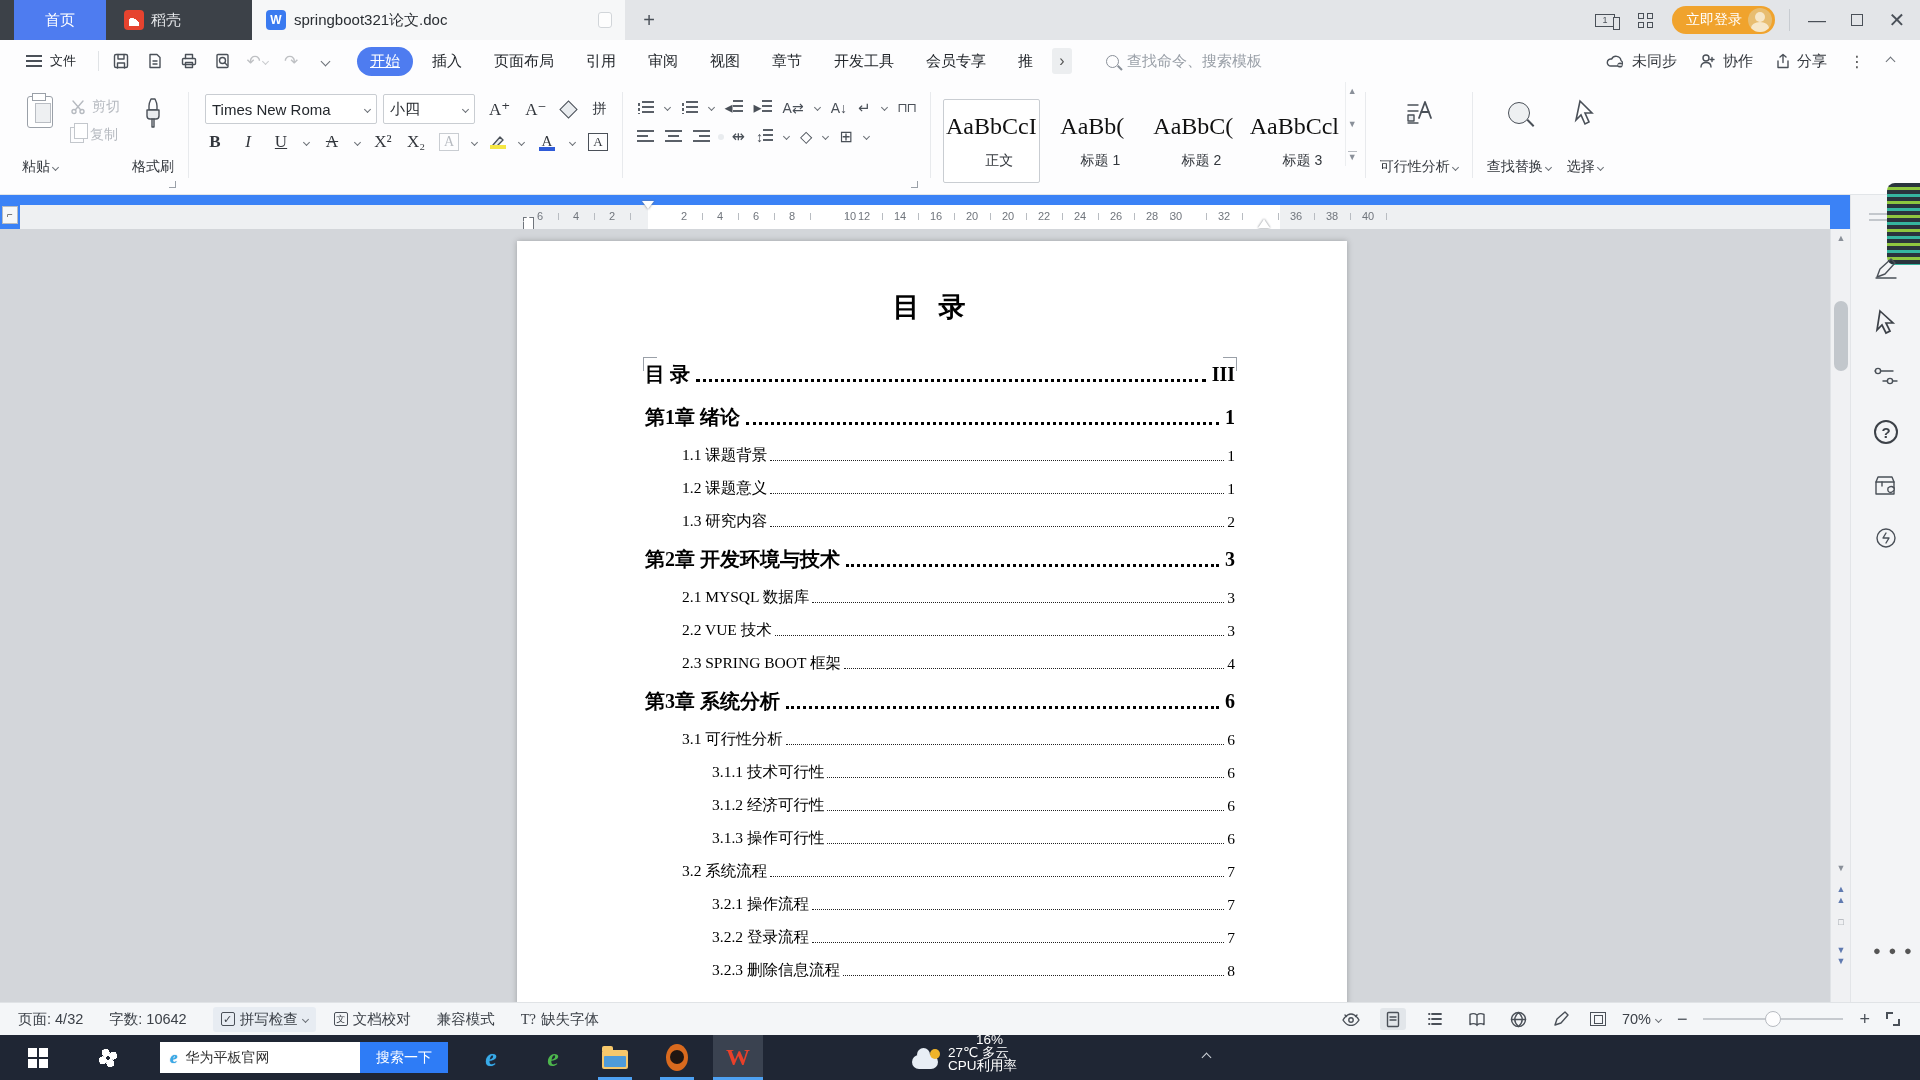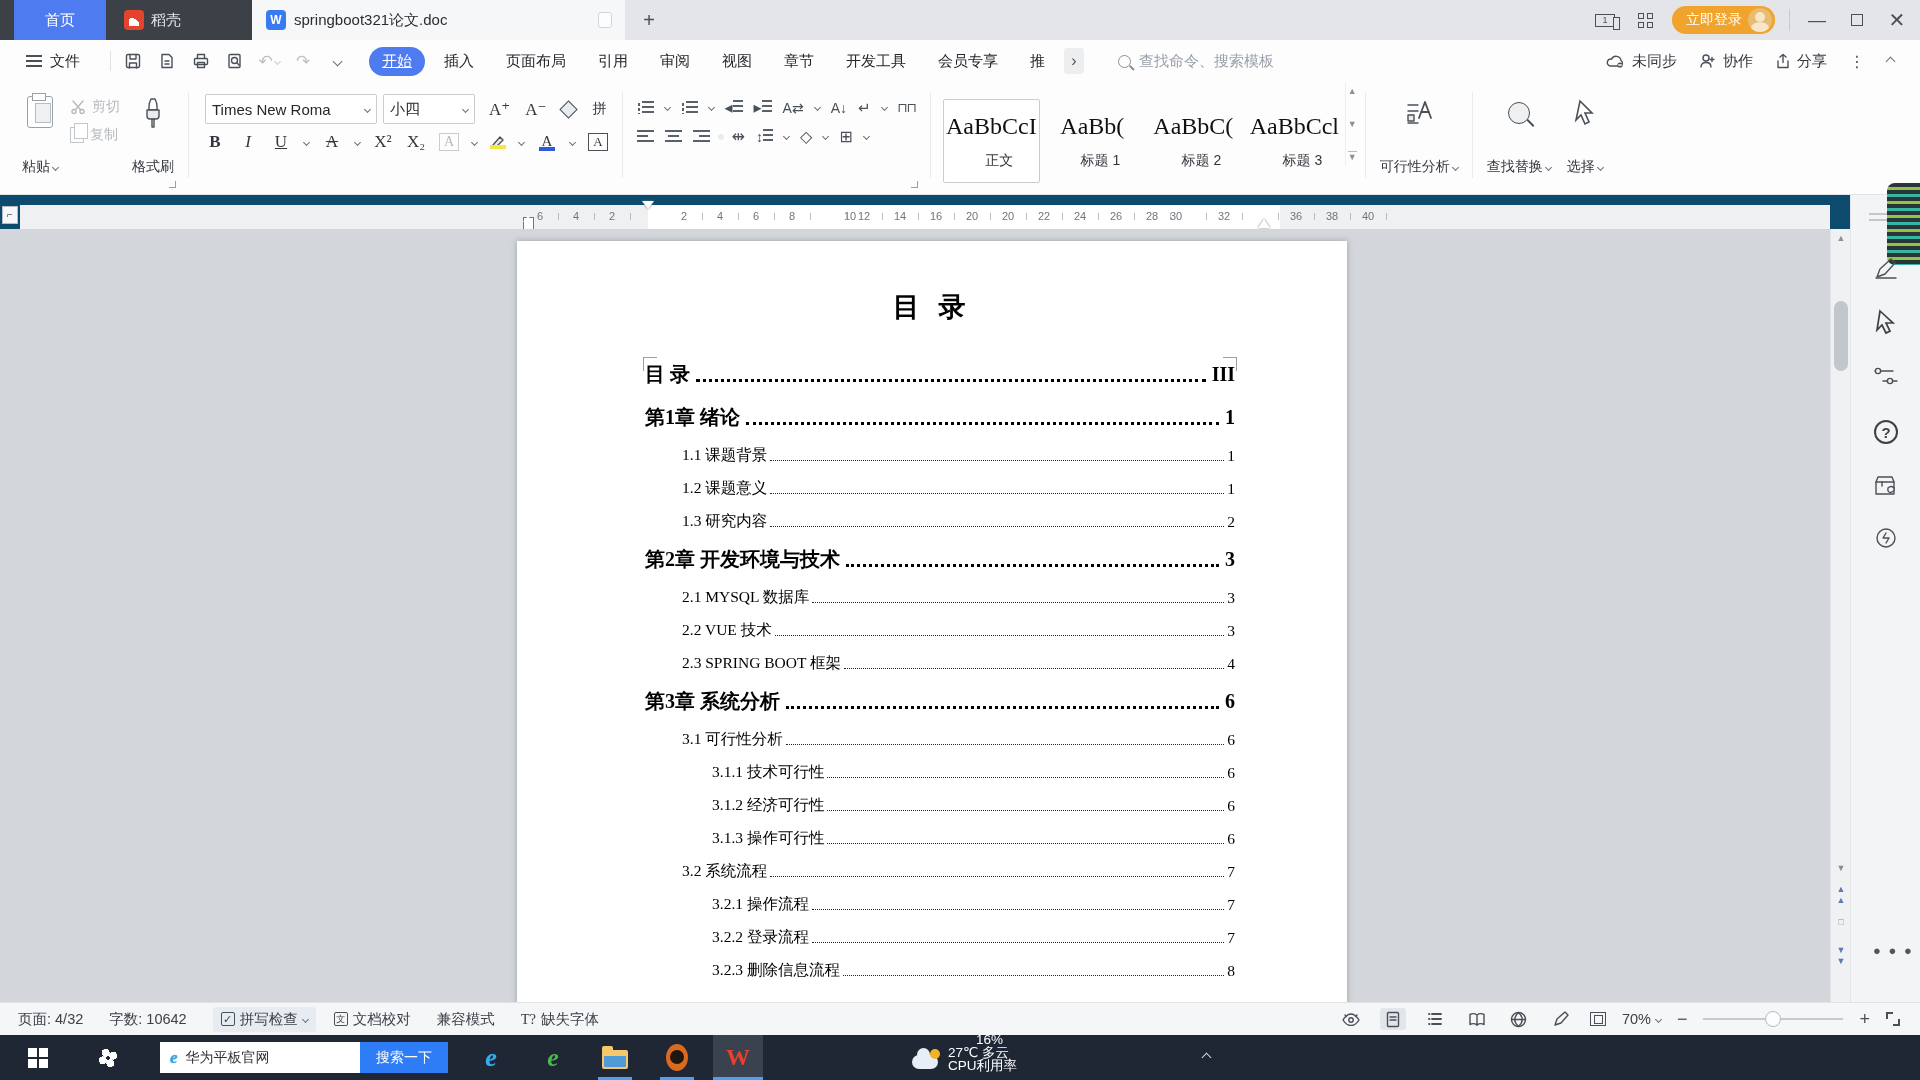--- a/index.html
+++ b/index.html
@@ -1,17 +1,17 @@
 <!DOCTYPE html>
 <html><head>
 <meta charset="utf-8">
 <style>
   * { margin:0; padding:0; box-sizing:border-box; }
   html,body { width:1920px; height:1080px; overflow:hidden; font-family:"Liberation Sans","DejaVu Sans",sans-serif; }
-  #app { position:relative; width:1920px; height:1080px; background:#0c4a6e; }
+  #app { position:relative; width:1920px; height:1080px; background:#3b82f6; }
 
   
   #tabbar { position:absolute; left:0; top:0; width:1920px; height:40px; background:#e3e5e8; }
   #tabbar .darkzone { position:absolute; left:0; top:0; width:252px; height:40px; background:#3c4148; }
   .tab-home { position:absolute; left:14px; top:0; width:92px; height:40px; background:#4e7cf0; color:#fff; font-size:15px; display:flex; align-items:center; justify-content:center; }
   .tab-docer { position:absolute; left:106px; top:0; width:146px; height:40px; color:#e8eaed; font-size:15px; display:flex; align-items:center; justify-content:flex-start; padding-left:18px; gap:7px; }
   .docer-logo { width:20px; height:20px; background:#e6432f; border-radius:4px; position:relative; }
   .docer-logo::after{ content:""; position:absolute; left:5px; top:4px; width:10px; height:12px; background:radial-gradient(circle at 30% 100%, #fff 55%, transparent 56%); border-radius:50% 50% 0 0; }
   .tab-doc { position:absolute; left:252px; top:0; width:373px; height:40px; background:#f6f7f8; display:flex; align-items:center; gap:8px; padding-left:14px; font-size:15px; color:#2a2e33; }
   .wps-doc-ic { width:20px; height:20px; background:#3a7af0; border-radius:4px; color:#fff; font-size:12px; font-weight:bold; display:flex; align-items:center; justify-content:center; }
@@ -28,21 +28,21 @@
   .login-avatar::before{content:""; position:absolute; left:7px; top:4px; width:10px; height:10px; border-radius:50%; background:#f7e7c8;}
   .login-avatar::after{content:""; position:absolute; left:3px; top:14px; width:18px; height:12px; border-radius:50%; background:#f7e7c8;}
   .ctl-sep { width:1px; height:22px; background:#c8ccd1; }
   .ic-restore { width:12px; height:12px; border:1.5px solid #4a5058; position:relative; background:#e3e5e8; }
   .ic-restore::before { content:""; position:absolute; left:2px; top:-5px; width:12px; height:12px; border:1.5px solid #4a5058; z-index:-1; }
   .green-sliver { position:absolute; left:0; top:46px; width:9px; height:44px; background:repeating-linear-gradient(#23313a 0 3px, #3f9e68 3px 6px); border-radius:0 4px 4px 0; }
 
   
   #menubar { position:absolute; left:0; top:40px; width:1920px; height:42px; background:#fdfdfe; display:flex; align-items:center; }
   .hamb { width:16px; height:12px; background:repeating-linear-gradient(#4a5058 0 2px, transparent 2px 5px); margin-left:26px; }
-  .file-lbl { font-size:15px; color:#24282d; margin:0 22px 0 8px; }
+  .file-lbl { font-size:13px; color:#24282d; margin:0 14px 0 8px; }
   .mb-sep { width:1px; height:20px; background:#e0e3e6; margin:0 8px; }
   .qicons { display:flex; align-items:center; gap:6px; }
   .qic { width:28px; height:26px; display:flex; align-items:center; justify-content:center; color:#4a5058; }
   .qic.dis { opacity:.35; }
   .qic svg{ display:block; }
   .arr-g { font-size:17px; color:#4a5058; }
   .chev { display:inline-block; width:7px; height:7px; border-right:1.5px solid #6b7077; border-bottom:1.5px solid #6b7077; }
   .chev.d { transform:rotate(45deg); }
   .chev.u { transform:rotate(225deg); }
   .chev.sm { width:5px; height:5px; }

